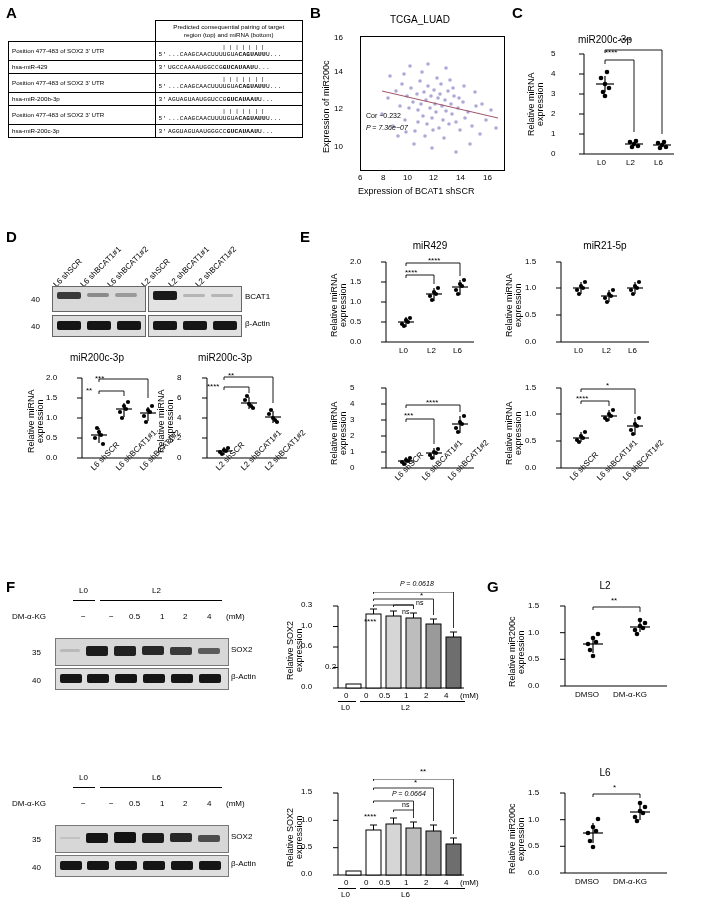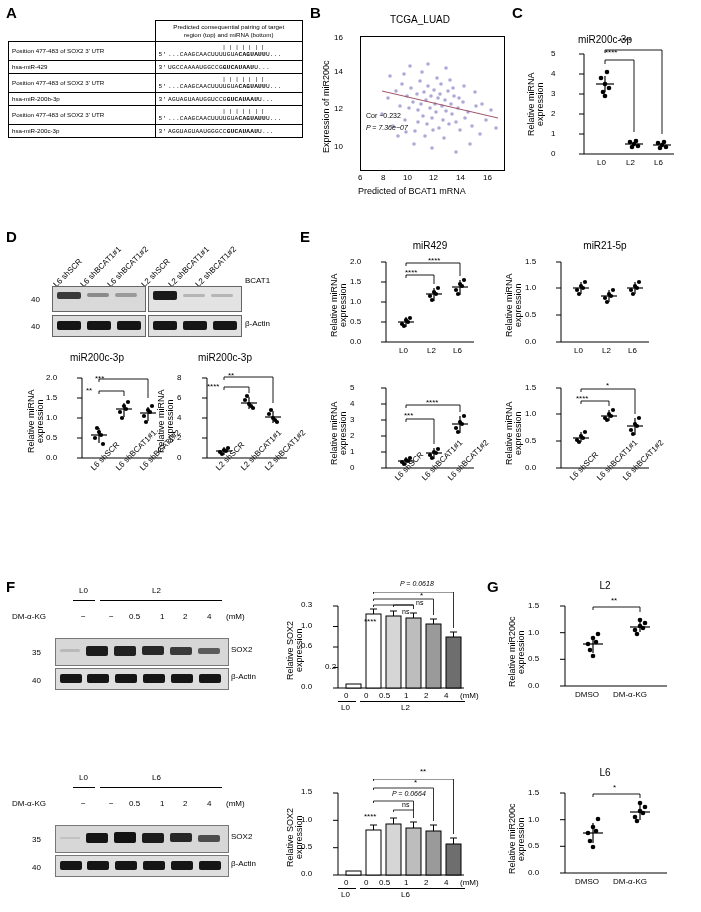--- a/index.html
+++ b/index.html
@@ -175,21 +175,21 @@
 <div class="abs tick" style="left:334px;top:33px;">16</div>
 <div class="abs tick" style="left:334px;top:67px;">14</div>
 <div class="abs tick" style="left:334px;top:104px;">12</div>
 <div class="abs tick" style="left:334px;top:142px;">10</div>
 <div class="abs tick" style="left:358px;top:173px;">6</div>
 <div class="abs tick" style="left:381px;top:173px;">8</div>
 <div class="abs tick" style="left:403px;top:173px;">10</div>
 <div class="abs tick" style="left:429px;top:173px;">12</div>
 <div class="abs tick" style="left:456px;top:173px;">14</div>
 <div class="abs tick" style="left:483px;top:173px;">16</div>
-<div class="abs axlab" style="left:358px;top:186px;">Predicted of BCAT1 mRNA</div>
+<div class="abs axlab" style="left:358px;top:186px;">Expression of BCAT1 shSCR</div>
 
 <div class="panel-letter abs" style="left:512px;top:4px;">C</div>
 <div class="abs ttl" style="left:520px;top:34px;width:170px;">miR200c-3p</div>
 <div class="abs vlabel" style="left:527px;top:54px;height:100px;">
   <span>Relative</span>&nbsp;<span>miRNA expression</span>
 </div>
 <div class="abs" style="left:558px;top:48px;">
 <svg width="120" height="118" viewBox="0 0 120 118">
   <line x1="26" y1="6" x2="26" y2="106" class="axis-line"></line>
   <line x1="26" y1="106" x2="116" y2="106" class="axis-line"></line>
@@ -272,21 +272,21 @@
 <div class="abs" style="left:52px;top:315px;width:92px;height:20px;background:#dcdcdc;border:1px solid #666;">
   <div style="position:absolute;left:4px;top:5px;width:24px;height:9px;background:#151515;border-radius:2px;"></div>
   <div style="position:absolute;left:34px;top:5px;width:24px;height:9px;background:#151515;border-radius:2px;"></div>
   <div style="position:absolute;left:64px;top:5px;width:24px;height:9px;background:#151515;border-radius:2px;"></div>
 </div>
 <div class="abs" style="left:148px;top:315px;width:92px;height:20px;background:#e0e0e0;border:1px solid #666;">
   <div style="position:absolute;left:4px;top:5px;width:24px;height:9px;background:#151515;border-radius:2px;"></div>
   <div style="position:absolute;left:34px;top:5px;width:24px;height:9px;background:#151515;border-radius:2px;"></div>
   <div style="position:absolute;left:64px;top:5px;width:24px;height:9px;background:#151515;border-radius:2px;"></div>
 </div>
-<div class="abs tick" style="left:245px;top:276px;">BCAT1</div>
+<div class="abs tick" style="left:245px;top:292px;">BCAT1</div>
 <div class="abs tick" style="left:245px;top:319px;">β-Actin</div>
 
 <div class="abs ttl" style="left:42px;top:352px;width:110px;">miR200c-3p</div>
 <div class="abs ttl" style="left:170px;top:352px;width:110px;">miR200c-3p</div>
 
 <div class="abs vlabel" style="left:27px;top:378px;height:86px;">
   <span>Relative</span>&nbsp;<span>miRNA expression</span>
 </div>
 <div class="abs" style="left:66px;top:372px;">
 <svg width="100" height="100" viewBox="0 0 100 100">

